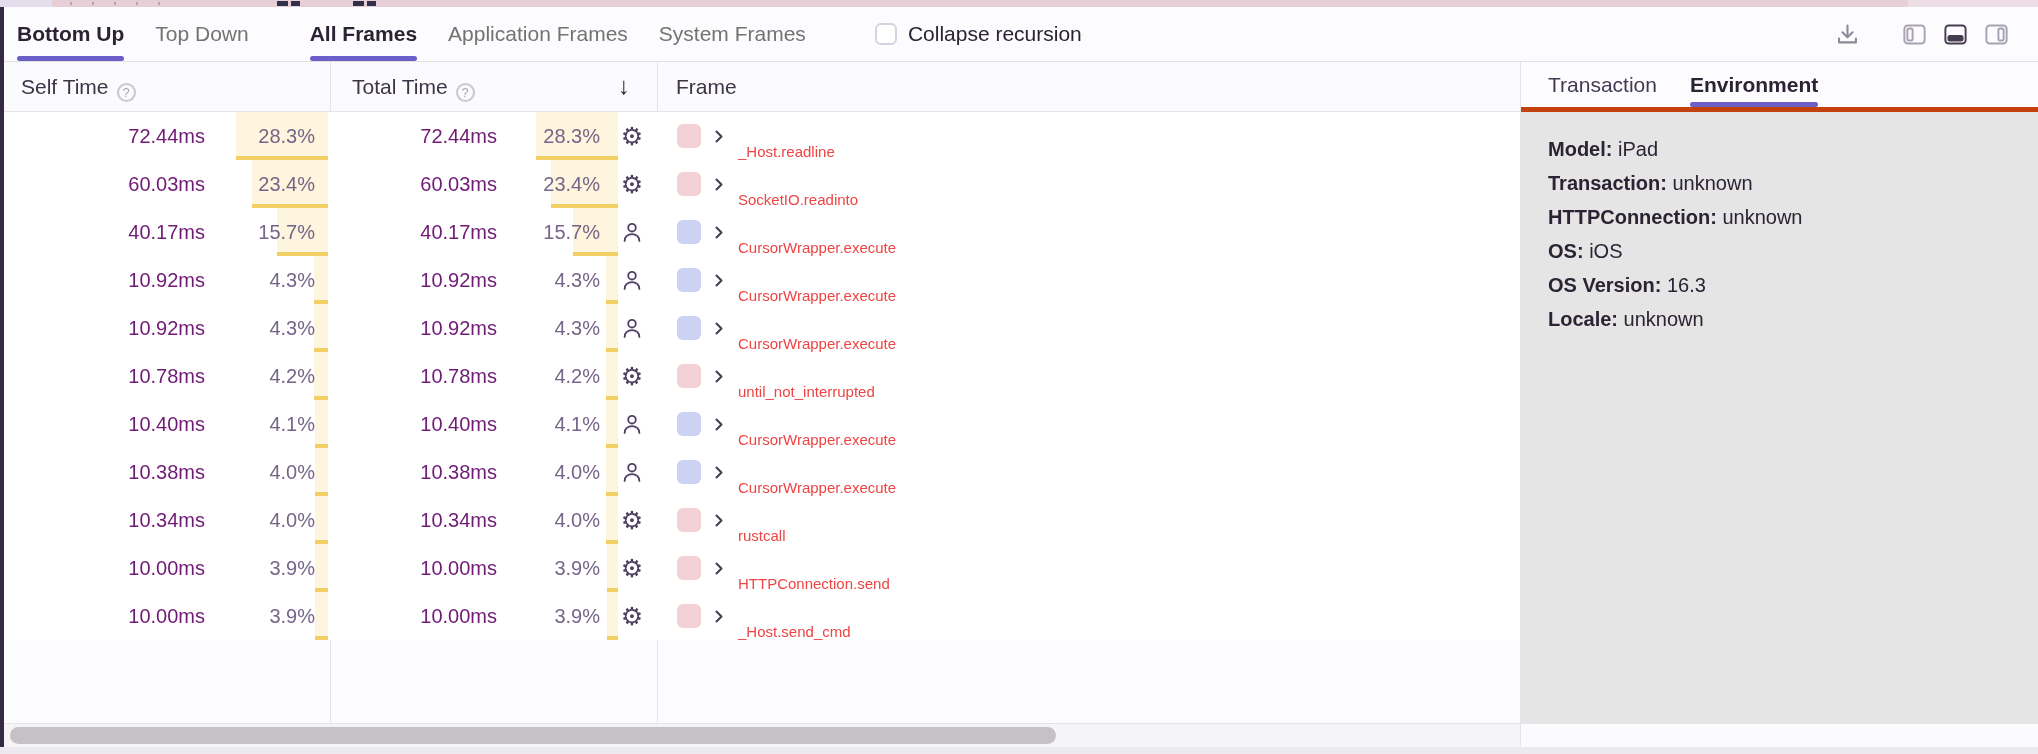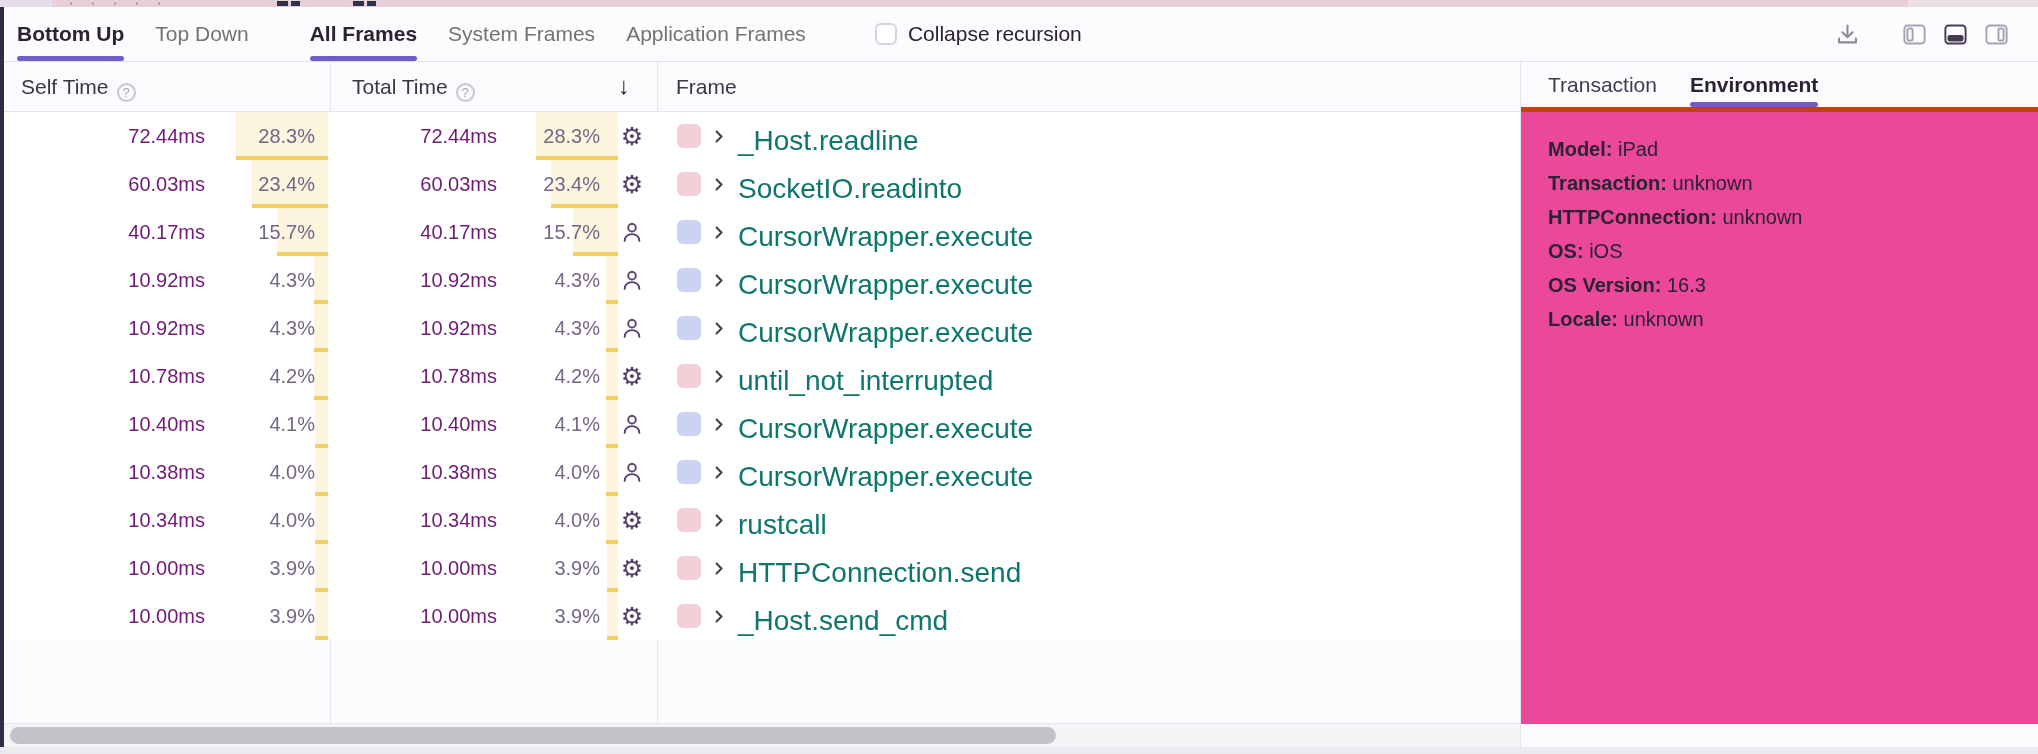--- a/index.html
+++ b/index.html
@@ -61,32 +61,32 @@
   .pct { position:absolute; top:0; height:48px; line-height:48px; font-size:20px; color:#756589; }
   .self  .pct { right:15px; }
   .total .pct { right:57px; }
   .type-icon { position:absolute; right:11px; top:0; width:28px; height:48px;
                display:flex; align-items:center; justify-content:center; }
   .gear-glyph { font-size:25px; color:#4f3f63; line-height:1; }
   .swatch { position:absolute; left:20px; top:12px; width:24px; height:24px; border-radius:6px; }
   .row.system .swatch { background:#f1d1d5; }
   .row.application .swatch { background:#cbd2f2; }
   .chev { position:absolute; left:57px; top:17px; }
-  .fname { position:absolute; left:81px; top:5px; height:48px; line-height:48px; font-size:28px; color:#0f766e; white-space:nowrap; }
+  .fname { position:absolute; left:81px; top:16px; height:48px; line-height:48px; font-size:15px; color:#ef4444; white-space:nowrap; }
 
   .table-bottom { position:absolute; left:4px; top:723px; width:1516px; height:1px; background:#e7e3ea; }
 
   
   .panel { position:absolute; left:1520px; top:62px; width:518px; height:685px; background:#fcfbfd; border-left:1px solid #e7e3ea; }
   .panel-header { position:relative; height:50px; border-bottom:5px solid #c2410c; display:flex; padding-left:27px; }
   .ptab { position:relative; display:flex; align-items:center; font-size:21px; color:#433a52; margin-right:33px; }
   .ptab.active { font-weight:bold; color:#2b2233; }
   .ptab .underline { position:absolute; left:0; right:0; bottom:0; height:5px; background:#6c5fc7; border-radius:3px; display:none; }
   .ptab.active .underline { display:block; }
-  .panel-body { padding:20px 0 13px 27px; background:#ec4899; height:635px; }
+  .panel-body { padding:20px 0 13px 27px; background:#e5e5e5; height:635px; }
   .env-line { font-size:20px; line-height:34px; color:#2b2233; }
   .env-label { font-weight:bold; }
 
   
   .scroll-track { position:absolute; left:4px; top:724px; width:1516px; height:23px; background:#f5f4f6; }
   .scroll-thumb { position:absolute; left:6px; top:3px; width:1046px; height:17px; border-radius:9px; background:#c4c1c7; }
   .bottom-strip { position:absolute; left:0; top:747px; width:2038px; height:7px; background:#eceaef; }
   .panel-bottom-fill { position:absolute; left:1521px; top:724px; width:517px; height:23px; background:#fbfafc; }
 
   svg { display:block; }
@@ -119,24 +119,24 @@
         <span>Top Down</span>
       </div>
     </div>
   <div class="group-gap"></div>
   <div id="frame-tabs" style="display:flex">
       <div class="tab active">
         <span>All Frames</span>
         <span class="underline"></span>
       </div>
       <div class="tab">
+        <span>Application Frames</span>
+      </div>
+      <div class="tab">
         <span>System Frames</span>
-      </div>
-      <div class="tab">
-        <span>Application Frames</span>
       </div>
     </div>
   <div class="collapse-group">
     <div class="checkbox"></div>
     <span class="collapse-label">Collapse recursion</span>
   </div>
   <div class="toolbar-spacer"></div>
   <div class="tb-icons">
     <div class="tb-icon dl">
       <svg width="27" height="27" viewBox="0 0 24 24" fill="none" stroke="#8d8796" stroke-width="1.8" stroke-linecap="round" stroke-linejoin="round">

